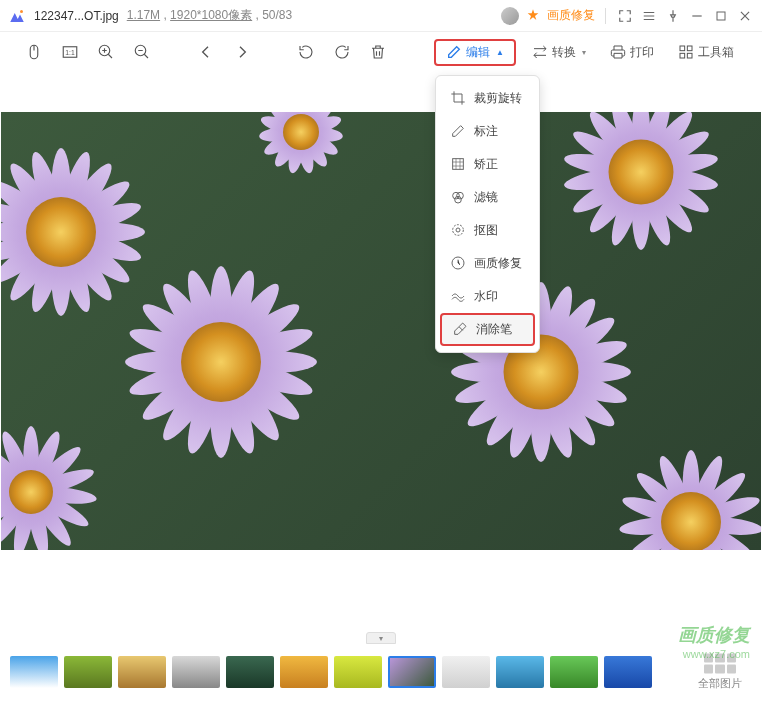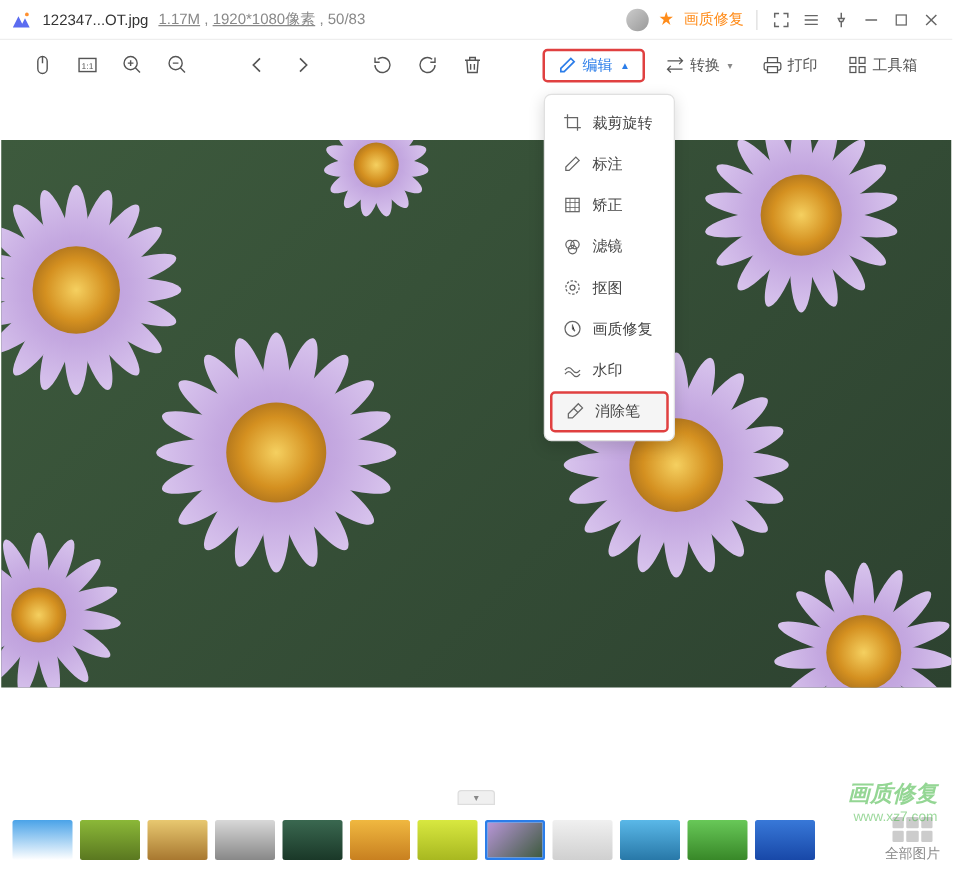--- a/index.html
+++ b/index.html
@@ -29,21 +29,21 @@
 .dropdown-item .icon { width: 16px; height: 16px; color: #666; flex-shrink: 0; }
 .viewer { position: relative; width: 100%; height: 540px; margin-top: 40px; background: #fff; display: flex; align-items: flex-start; justify-content: center; }
 .image-area { width: 760px; height: 438px; background: linear-gradient(135deg, #3d5a3d 0%, #2d4230 100%); position: relative; overflow: hidden; }
 .flower { position: absolute; }
 .flower-center { width: 50px; height: 50px; border-radius: 50%; background: radial-gradient(circle, #f5d060 0%, #d49020 50%, #8b5a1a 100%); position: absolute; top: 50%; left: 50%; transform: translate(-50%,-50%); z-index: 2; }
 .petal { position: absolute; width: 14px; height: 60px; background: linear-gradient(to top, #b896d8 0%, #c4a8e0 50%, #d8c4ed 100%); border-radius: 50% 50% 45% 45%; top: 50%; left: 50%; transform-origin: center bottom; }
 .thumbbar { position: absolute; bottom: 0; left: 0; right: 0; height: 60px; display: flex; align-items: center; padding: 0 10px; gap: 6px; background: #fff; }
 .thumb { width: 48px; height: 32px; border-radius: 2px; cursor: pointer; flex-shrink: 0; }
 .thumb.selected { border: 2px solid #2b7de9; }
 .thumb-collapse { position: absolute; top: -10px; left: 50%; transform: translateX(-50%); width: 30px; height: 12px; background: #f0f0f0; border: 1px solid #ddd; border-radius: 3px 3px 0 0; display: flex; align-items: center; justify-content: center; cursor: pointer; color: #888; font-size: 8px; }
-.all-images { position: absolute; right: 10px; top: 50%; transform: translateY(-50%); text-align: center; color: #888; font-size: 11px; cursor: pointer; font-family: Liberation Mono, monospace; }
+.all-images { position: absolute; right: 20px; top: 50%; transform: translateY(-50%); text-align: center; color: #888; font-size: 11px; cursor: pointer; font-family: Liberation Mono, monospace; }
 .all-images .grid { width: 32px; height: 20px; margin: 0 auto 2px; display: grid; grid-template-columns: repeat(3,1fr); gap: 2px; }
 .all-images .grid div { background: #ccc; border-radius: 1px; }
 .watermark { position: absolute; right: 12px; bottom: 55px; color: rgba(60,180,60,0.55); font-size: 18px; font-weight: bold; font-style: italic; pointer-events: none; z-index: 20; }
 .watermark-sub { position: absolute; right: 12px; bottom: 42px; color: rgba(60,180,60,0.5); font-size: 11px; pointer-events: none; z-index: 20; }
 svg { display: block; }
 </style>
 </head>
 <body>
 
 <div class="titlebar">

